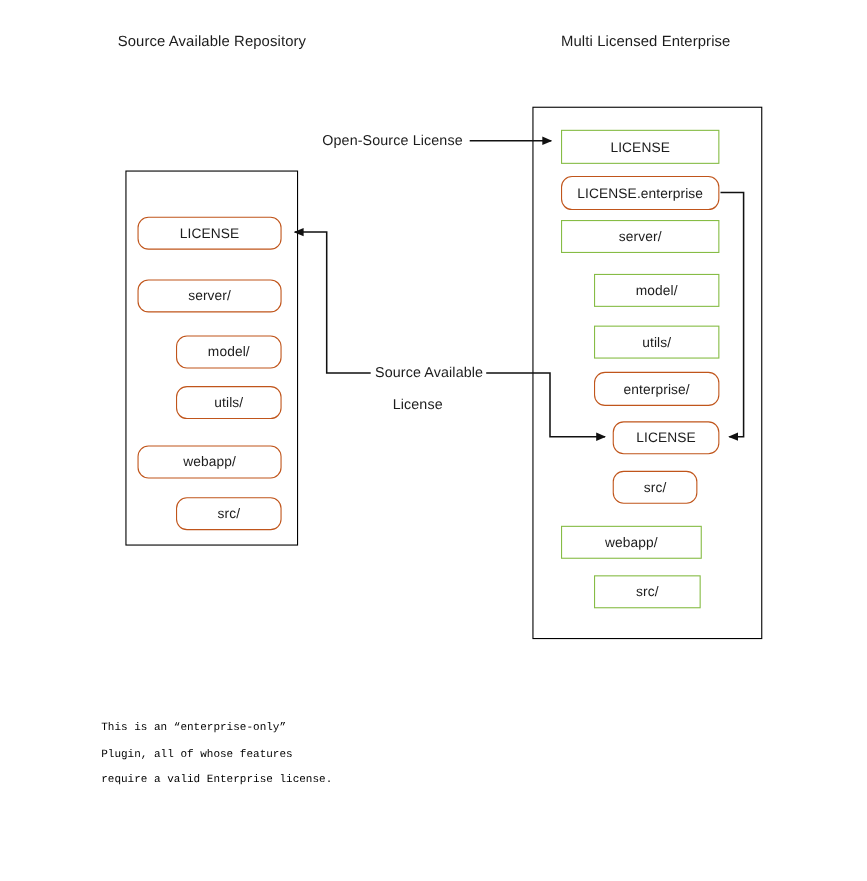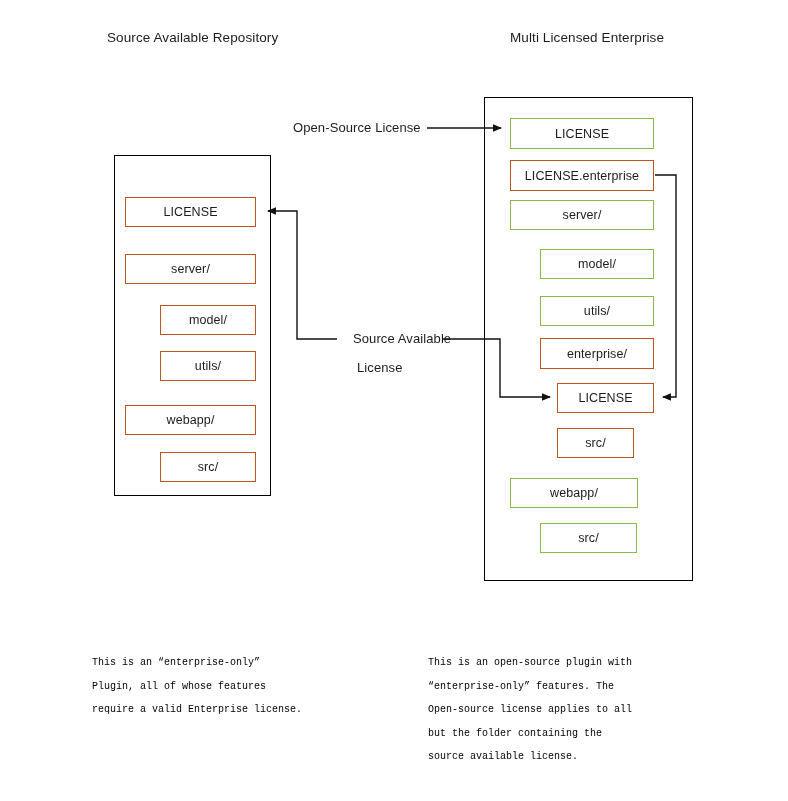--- a/index.html
+++ b/index.html
@@ -51,21 +51,21 @@
     border: 1.6px solid #c0551b;
     display: flex;
     align-items: center;
     justify-content: center;
     font-size: 12.5px;
     color: #1c1c1c;
     white-space: nowrap;
     letter-spacing: 0.1px;
   }
   .item.green  { border-color: #86bc45; }
-  .item.orange { border-color: #c0551b; }
+  .item.orange { border-color: #c0551b; border-radius: 10px; }
 
   
   .edge-label {
     position: absolute;
     font-size: 13px;
     color: #1c1c1c;
     white-space: nowrap;
     letter-spacing: 0.1px;
   }
 
@@ -139,27 +139,22 @@
       <path d="M442,339 L500,339 L500,397 L550,397" stroke="#111111" stroke-width="1.4" fill="none" marker-end="url(#arrow)"></path>
     </g>
 
     <g>
       <path d="M655,175 L676,175 L676,397 L663,397" stroke="#111111" stroke-width="1.4" fill="none" marker-end="url(#arrow)"></path>
     </g>
   </svg>
 
   <div class="edge-label" id="label-open-source" style="left:293px; top:120px;">Open-Source License</div>
 
-  <div class="edge-label" id="label-src-avail-1" style="left:353px; top:331px;text-align:right;">Source Available</div>
+  <div class="edge-label" id="label-src-avail-1" style="left:341px; top:331px;text-align:right;">Source Available</div>
 
   <div class="edge-label" id="label-src-avail-2" style="left:357px; top:360px;">License</div>
 
   <div class="caption" id="caption-left">This is an “enterprise-only”
 Plugin, all of whose features
 require a valid Enterprise license.</div>
 
-  <div class="caption" id="caption-right">This is an open-source plugin with
-“enterprise-only” features. The
-Open-source license applies to all
-but the folder containing the
-source available license.</div>
 
 </div>
 
 </body></html>

